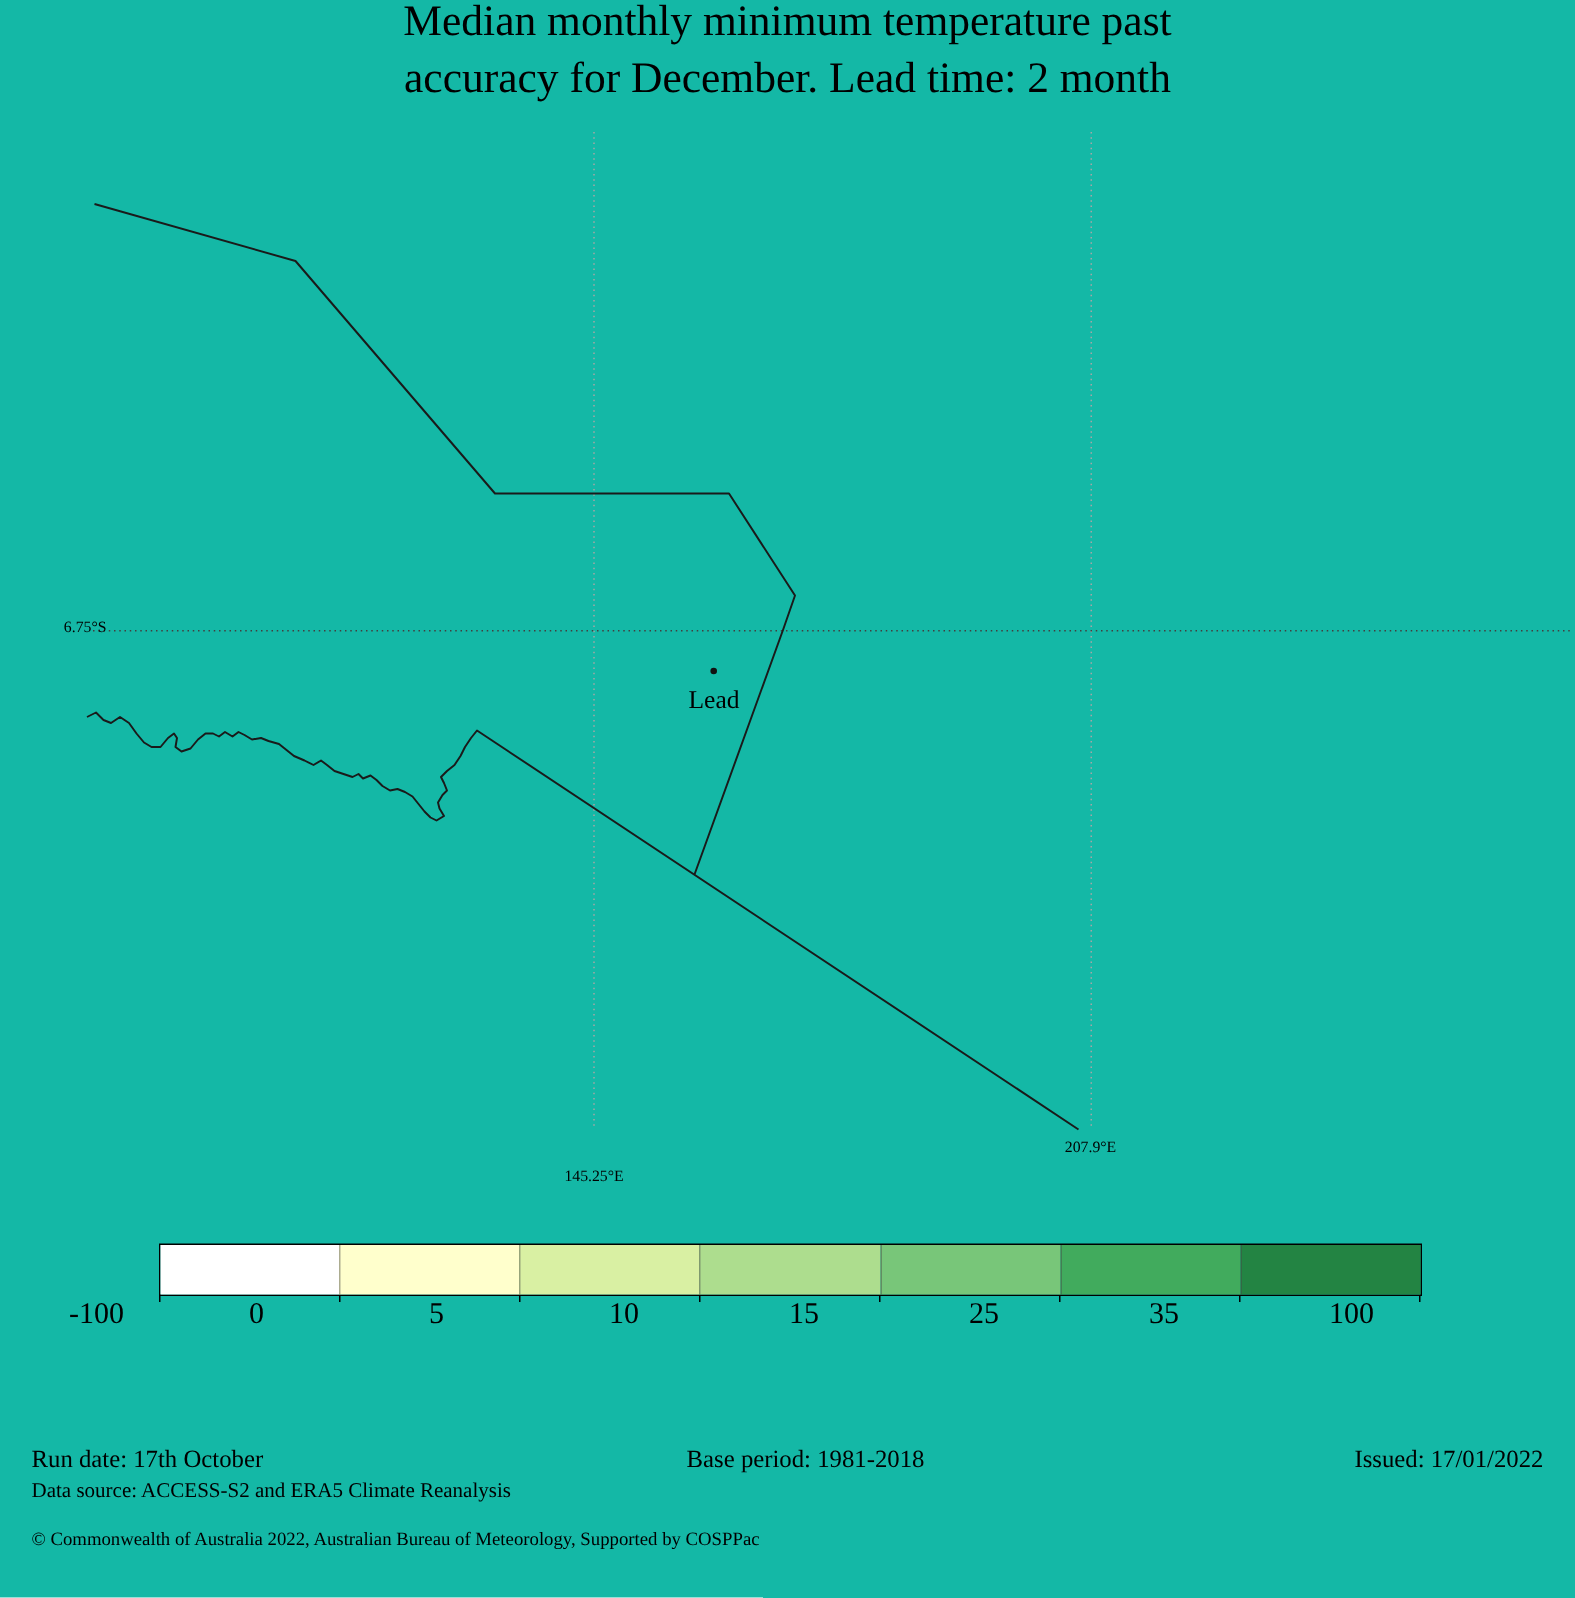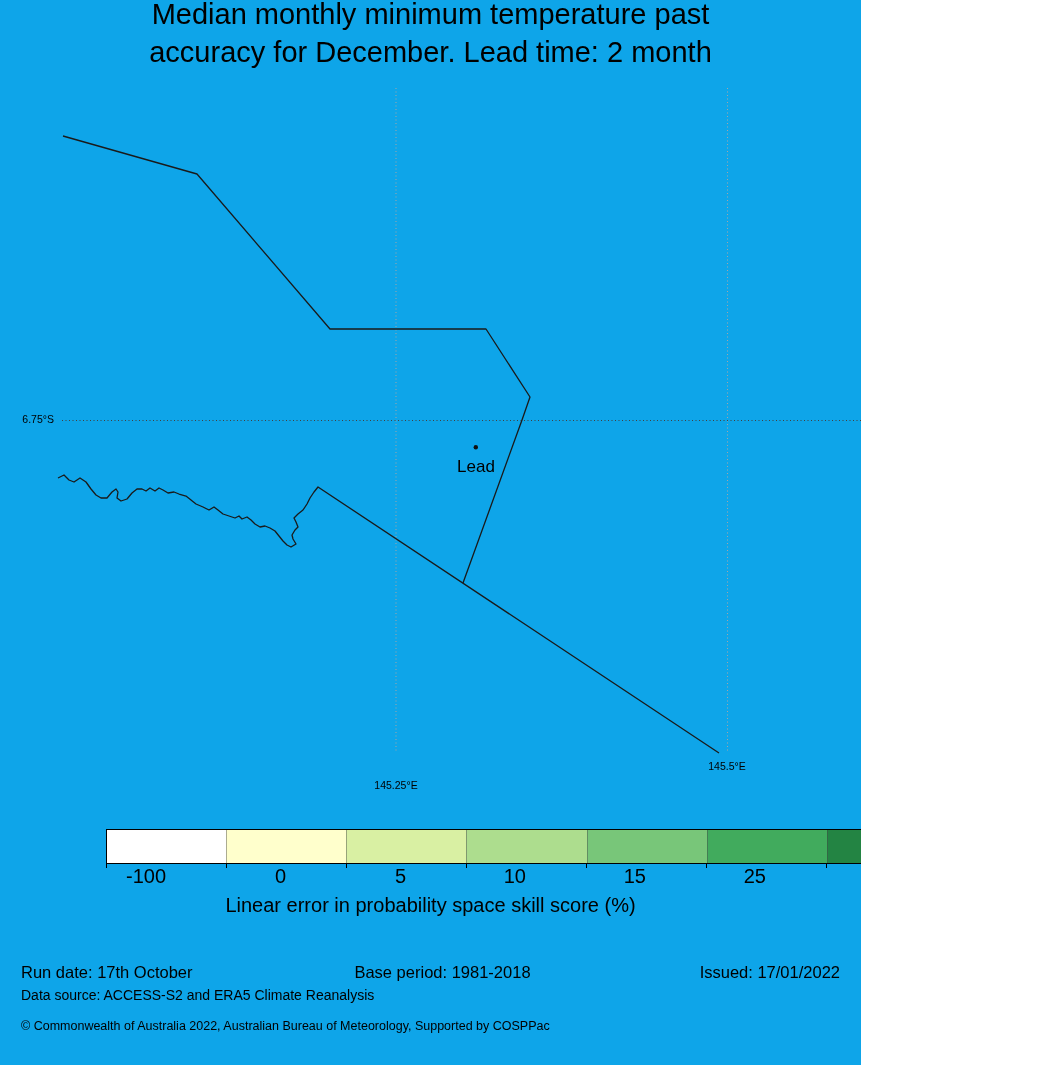--- a/index.html
+++ b/index.html
@@ -1,48 +1,48 @@
 <!DOCTYPE html>
 <html><head>
 <meta charset="utf-8">
 <style>
   html,body{margin:0;padding:0;background:#fff;}
   .figure{
     position:relative;
-    width:861px;height:1065px;
-    background:#0ea5e9;
-    font-family:Liberation Sans, sans-serif;
+    width:1050px;height:1065px;
+    background:#14b8a6;
+    font-family:Liberation Serif, serif;
     color:#000;
     overflow:hidden;
   }
   .title{
     position:absolute;left:0;right:0;top:-4px;
     text-align:center;
     font-size:29px;line-height:37.5px;
     color:#000;white-space:pre;
   }
   .map-svg{position:absolute;left:0;top:0;}
   .maplabel{position:absolute;color:#000;}
-  .lat-label{left:0;top:413px;width:54px;text-align:right;font-size:10.5px;}
+  .lat-label{left:0;top:413px;width:54px;text-align:right;font-size:10.5px;padding-left:17px;}
   .lon-label{top:760px;width:110px;text-align:center;font-size:10.5px;}
   .lon-label.l1{left:341px;margin-top:19px;}
   .lon-label.l2{left:672px;}
   .place-label{left:421px;top:457px;width:110px;text-align:center;font-size:17px;}
   .colorbar{
     position:absolute;left:106px;top:829px;
     width:840px;height:33px;
     border:1px solid #000;
     display:flex;
   }
   .cb-seg{flex:1 1 0;}
   .cb-seg + .cb-seg{border-left:1px solid rgba(70,70,70,0.45);}
   .cb-tickmark{position:absolute;top:864px;width:1px;height:4px;background:#000;}
   .cb-ticklabel{
     position:absolute;top:865px;width:120px;
-    margin-left:-60px;text-align:right;
+    margin-left:-60px;text-align:left;
     font-size:20px;color:#000;
   }
   .cb-label{
     position:absolute;left:0;right:0;top:894px;
     text-align:center;font-size:20px;color:#000;
   }
   .footer-row1{position:absolute;left:0;right:0;top:963px;font-size:16.5px;}
   .fr1-left{position:absolute;left:21px;white-space:pre;}
   .fr1-center{position:absolute;left:0;right:0;text-align:center;white-space:pre;padding-left:24px;}
   .fr1-right{position:absolute;right:21px;white-space:pre;}
@@ -73,21 +73,21 @@
              L235,518 L239,516 L242,519 L247,517 L251,520 L255,524 L260,527
              L265,526 L270,528 L275,531 L279,536 L283,541 L287,545 L291,547
              L296,544 L293,539 L292,535 L295,530 L298,527 L296,522 L294,518
              L298,514 L303,510 L307,504 L310,498 L314,492 L318,487 L719,753" fill="none" stroke="#1a1a1a" stroke-width="1.3" stroke-linejoin="round"></path>
 
     <circle cx="475.8" cy="447.3" r="2.2" fill="#111"></circle>
   </svg>
 
   <div class="maplabel lat-label">6.75°S</div>
   <div class="maplabel lon-label l1">145.25°E</div>
-  <div class="maplabel lon-label l2">145.5°E</div>
+  <div class="maplabel lon-label l2">207.9°E</div>
   <div class="maplabel place-label">Lead</div>
 
   <div class="colorbar">
     <div class="cb-seg" style="background-color: rgb(255, 255, 255);"></div>
     <div class="cb-seg" style="background-color: rgb(255, 255, 204);"></div>
     <div class="cb-seg" style="background-color: rgb(217, 240, 163);"></div>
     <div class="cb-seg" style="background-color: rgb(173, 221, 142);"></div>
     <div class="cb-seg" style="background-color: rgb(120, 198, 121);"></div>
     <div class="cb-seg" style="background-color: rgb(65, 171, 93);"></div>
     <div class="cb-seg" style="background-color: rgb(35, 132, 67);"></div>
@@ -104,21 +104,20 @@
 
   <div class="cb-ticklabel" style="left:106px">-100</div>
   <div class="cb-ticklabel" style="left:226px">0</div>
   <div class="cb-ticklabel" style="left:346px">5</div>
   <div class="cb-ticklabel" style="left:466px">10</div>
   <div class="cb-ticklabel" style="left:586px">15</div>
   <div class="cb-ticklabel" style="left:706px">25</div>
   <div class="cb-ticklabel" style="left:826px">35</div>
   <div class="cb-ticklabel" style="left:946px">100</div>
 
-  <div class="cb-label">Linear error in probability space skill score (%)</div>
 
   <div class="footer-row1">
     <span class="fr1-left">Run date: 17th October</span>
     <span class="fr1-center">Base period: 1981-2018</span>
     <span class="fr1-right">Issued: 17/01/2022</span>
   </div>
   <div class="footer-row2">Data source: ACCESS-S2 and ERA5 Climate Reanalysis</div>
   <div class="footer-row3">© Commonwealth of Australia 2022, Australian Bureau of Meteorology, Supported by COSPPac</div>
 
 </div>

